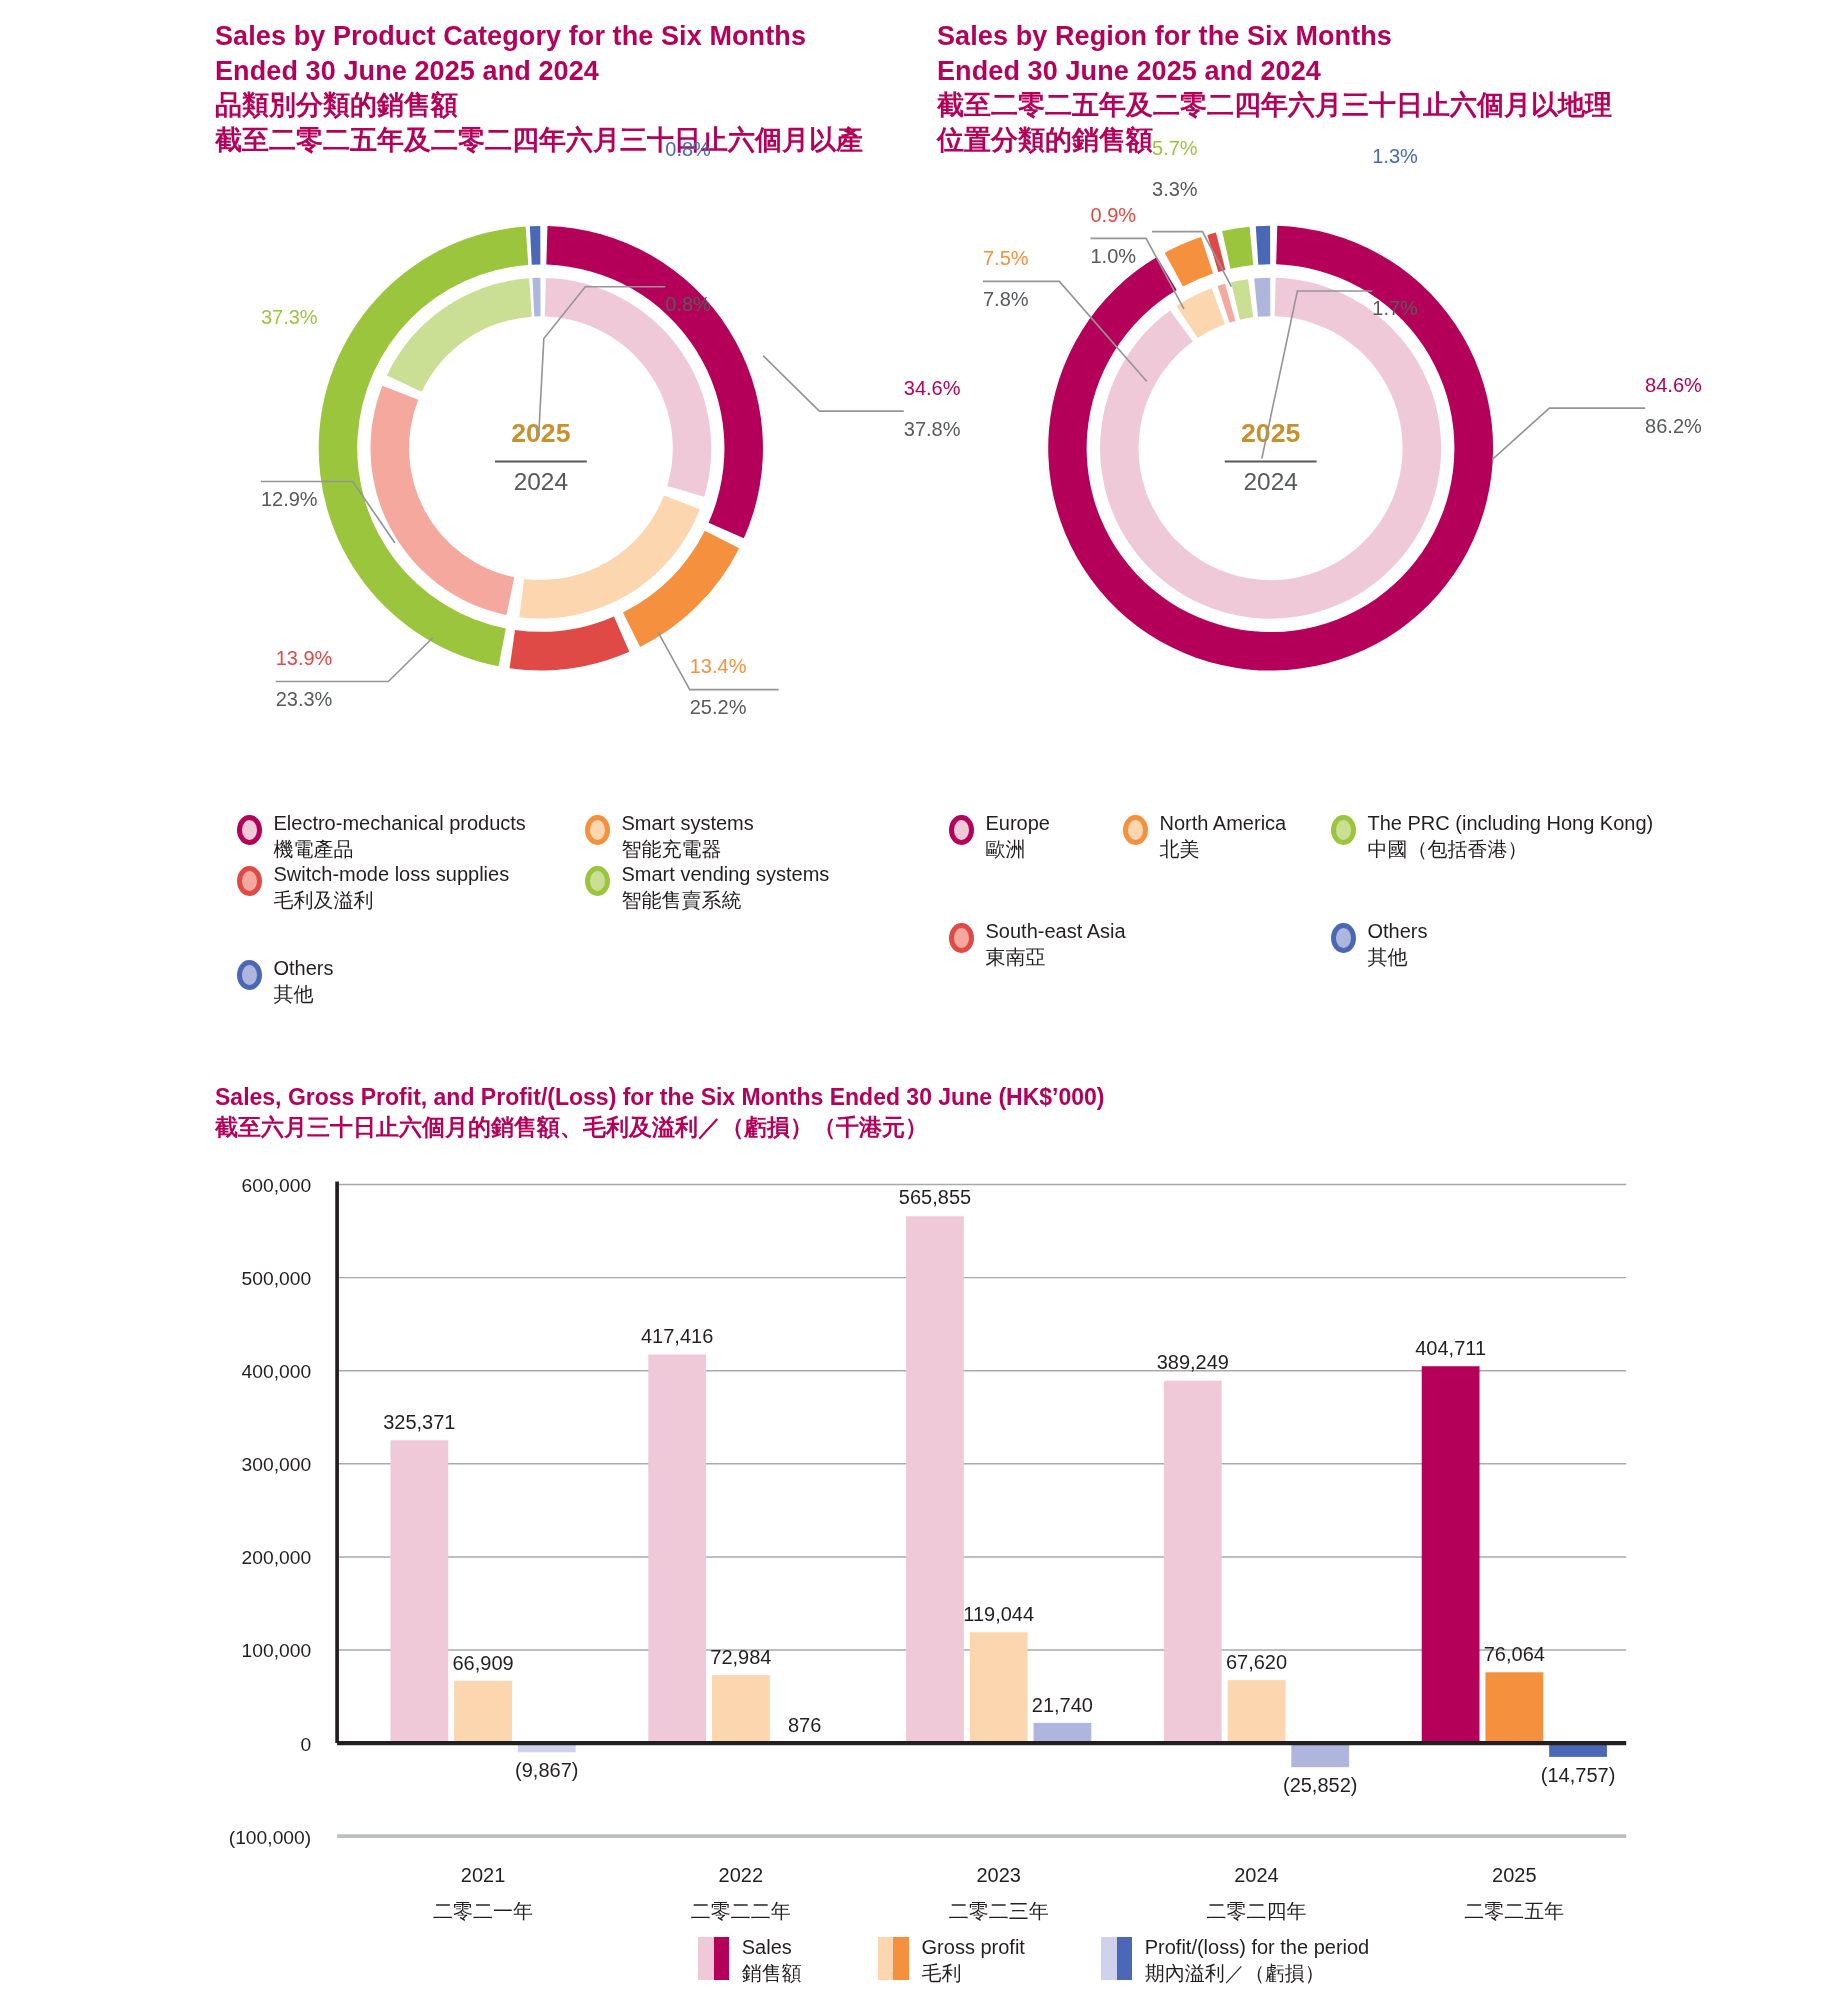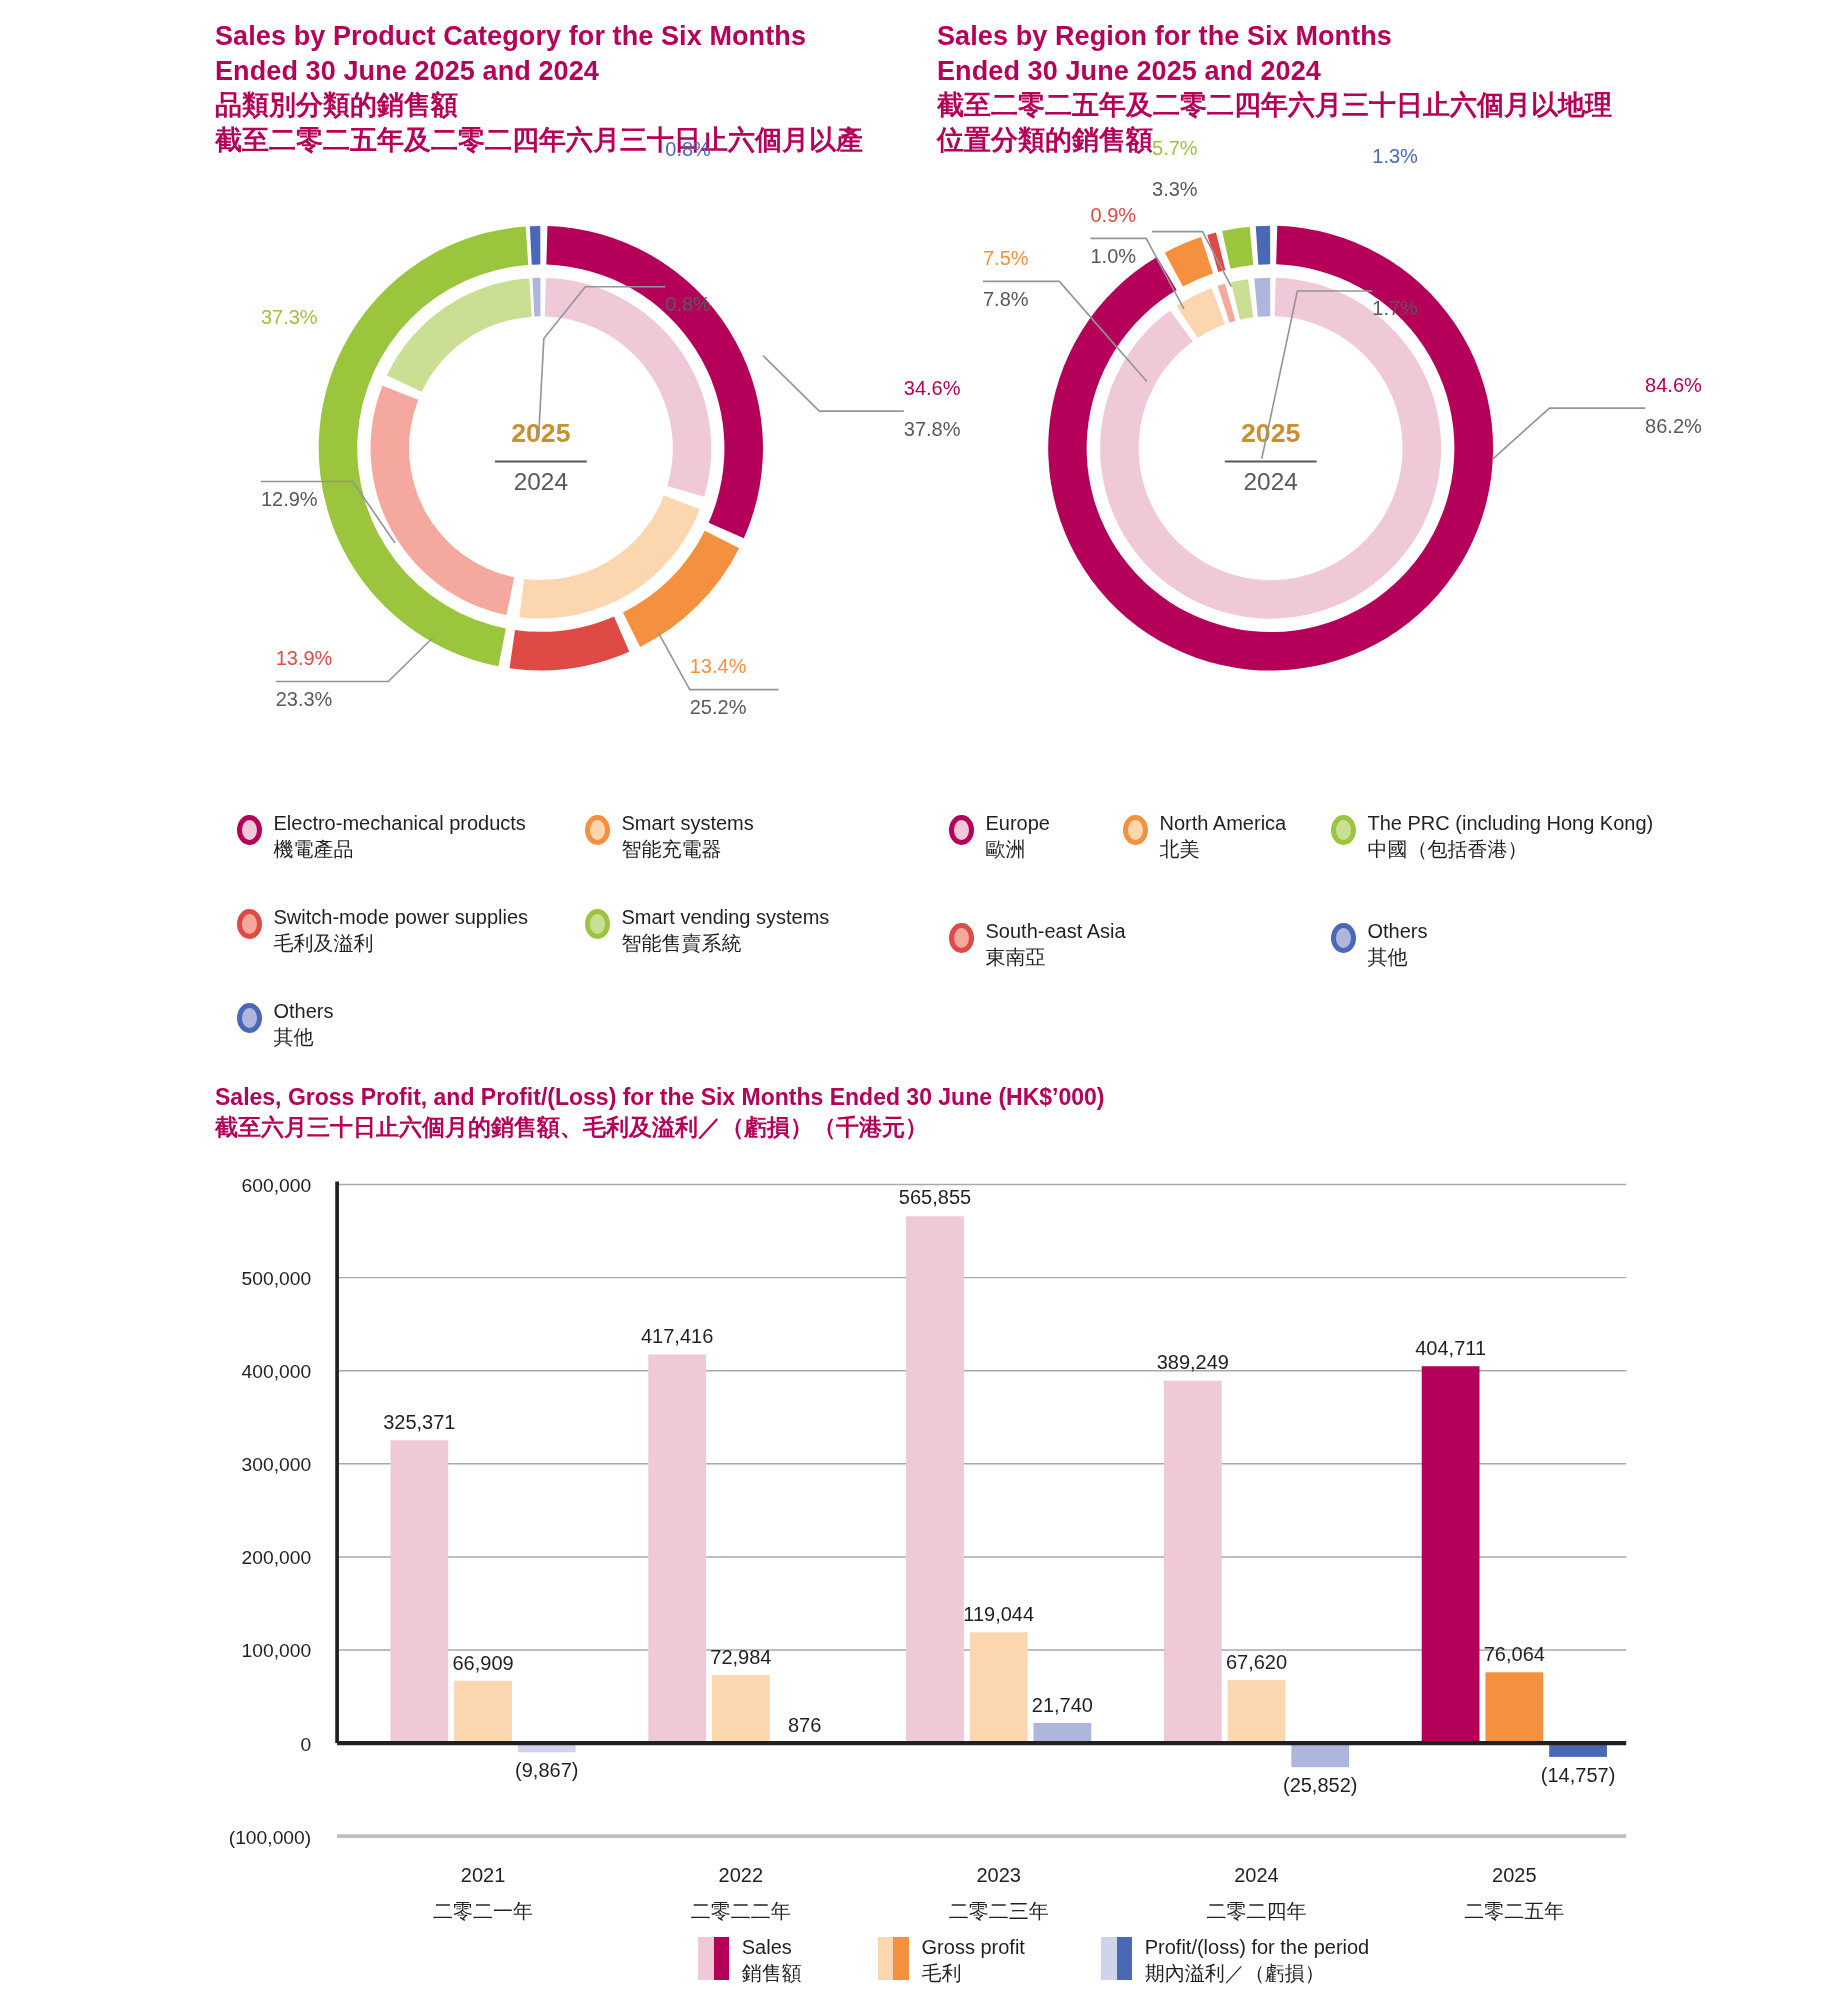--- a/index.html
+++ b/index.html
@@ -194,41 +194,41 @@
       <text class="lbl-top" x="290" y="-5" fill="#9BC53D">5.7%</text>
       <text class="lbl" x="290" y="50">3.3%</text>
 
       <polyline class="leader" points="438,404 486,178 587,178"></polyline>
       <text class="lbl-top" x="587" y="5" fill="#4A68B5">1.3%</text>
       <text class="lbl" x="587" y="210">1.7%</text>
     </svg>
   </div>
 
   <div class="legend" id="legend-product">
-    <div class="lg-row" style="margin-bottom:43px;">
+    <div class="lg-row" style="">
       <div class="lg-item" style="width:348px;">
         <div class="lg-dot" style="border-color:#B5005A;background:#F0C9D8;"></div>
         <div class="lg-text">
           <span>Electro-mechanical products</span>
           <span class="zh">機電產品</span>
         </div>
       </div>
       <div class="lg-item">
         <div class="lg-dot" style="border-color:#F5913E;background:#FBD6AF;"></div>
         <div class="lg-text">
           <span>Smart systems</span>
           <span class="zh">智能充電器</span>
         </div>
       </div>
     </div>
     <div class="lg-row" style="margin-bottom:43px;">
       <div class="lg-item" style="width:348px;">
         <div class="lg-dot" style="border-color:#E04A46;background:#F5A99E;"></div>
         <div class="lg-text">
-          <span>Switch-mode power supplies</span>
+          <span>Switch-mode loss supplies</span>
           <span class="zh">毛利及溢利</span>
         </div>
       </div>
       <div class="lg-item">
         <div class="lg-dot" style="border-color:#9BC53D;background:#CBDF94;"></div>
         <div class="lg-text">
           <span>Smart vending systems</span>
           <span class="zh">智能售賣系統</span>
         </div>
       </div>

